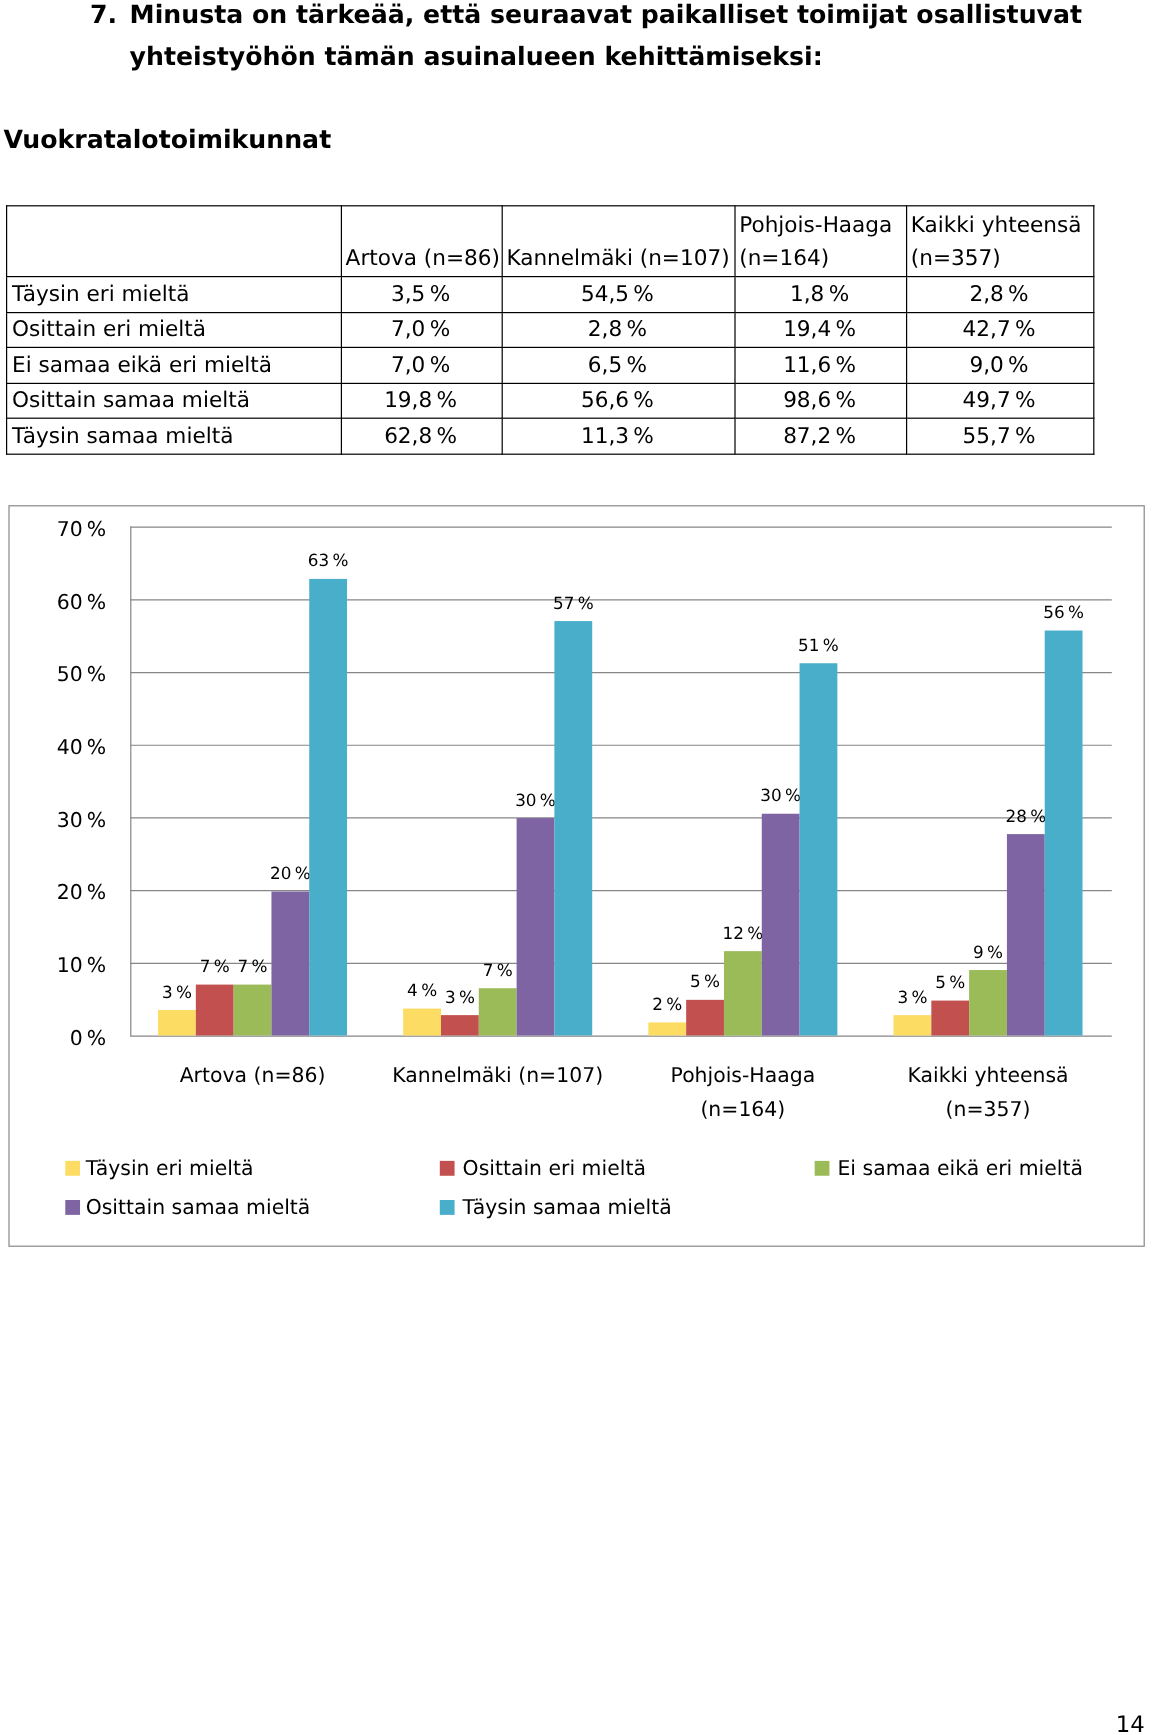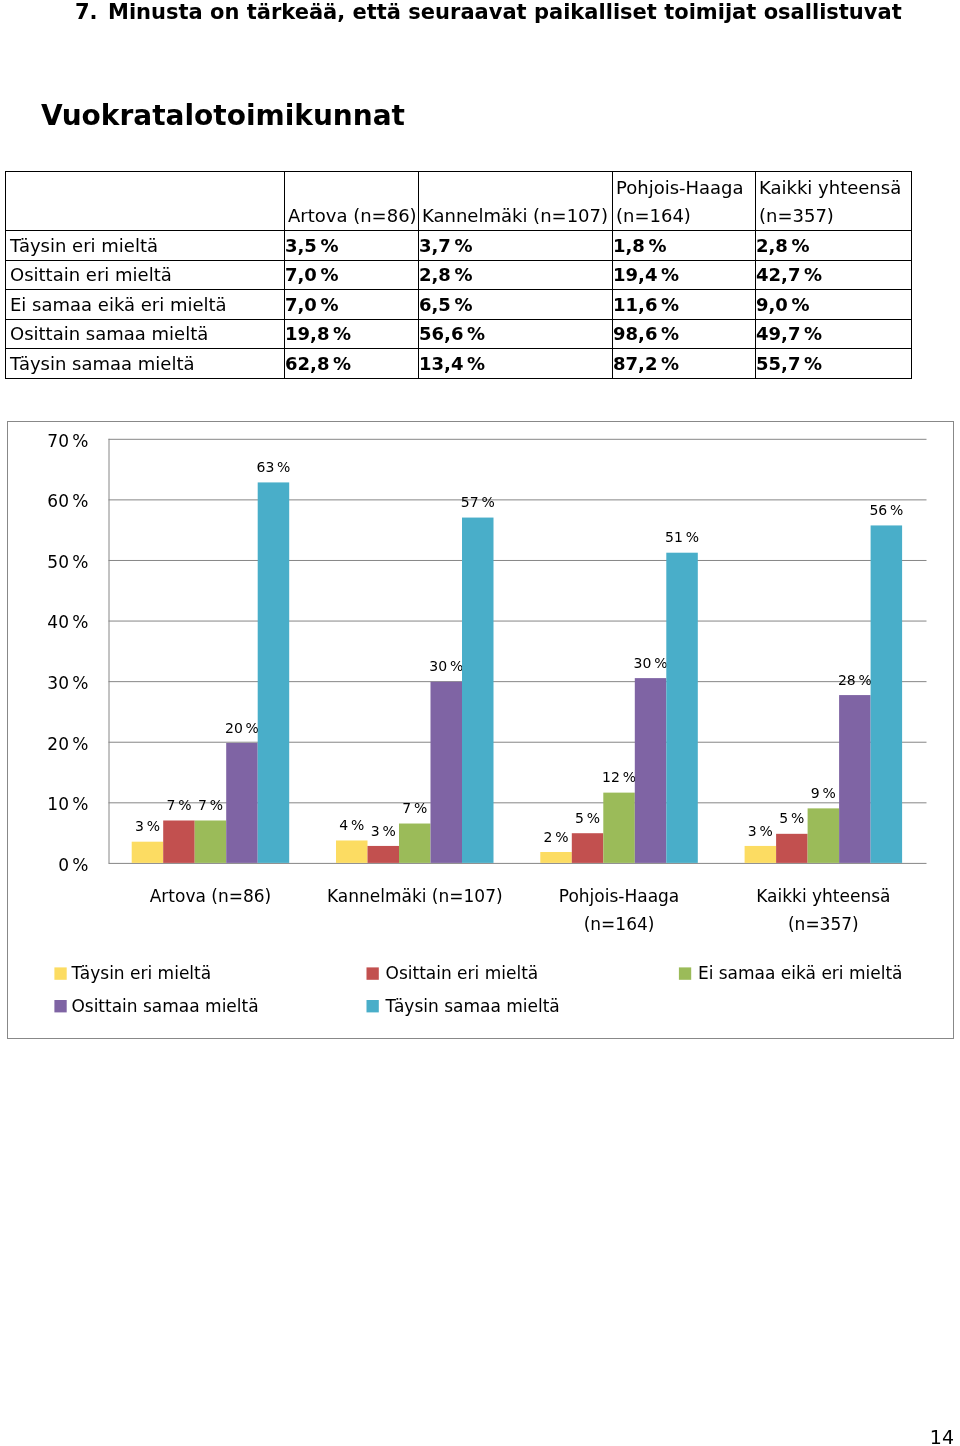--- a/index.html
+++ b/index.html
@@ -2,57 +2,58 @@
 <html><head>
 <meta charset="utf-8">
 <style>
   html,body{margin:0;padding:0;}
   body{width:960px;height:1446px;background:#fff;font-family:"DejaVu Sans",sans-serif;color:#000;position:relative;overflow:hidden;}
   .page{position:absolute;left:0;top:0;width:960px;height:1446px;transform:translateZ(0);}
   
   .q-head{position:absolute;left:75px;top:-5px;width:880px;font-weight:bold;font-size:21px;line-height:35px;}
   .q-num{position:absolute;left:0;top:0;}
   .q-text{display:block;margin-left:33px;}
-  .sub-head{position:absolute;left:3px;top:102px;font-weight:bold;font-size:28px;line-height:28px;margin-left:38px;}
+  .sub-head{position:absolute;left:3px;top:102px;font-weight:bold;font-size:21px;line-height:28px;}
   
   table.t{position:absolute;left:5px;top:171px;border-collapse:collapse;table-layout:fixed;width:906.5px;font-size:18px;line-height:28px;}
   table.t td{border:1px solid #000;padding:0;vertical-align:bottom;box-sizing:border-box;}
   table.t td.lab{padding-left:4px;text-align:left;}
-  table.t td.val{padding-right:2px;text-align:left;font-weight:bold;}
+  table.t td.val{padding-right:2px;text-align:center;}
   table.t td.hd{padding-left:3px;text-align:left;}
   table.t tr.hrow td{height:59px;}
   table.t tr.drow td{height:29.6px;}
   
   .chart{position:absolute;left:7px;top:421px;width:947px;height:618px;border:1px solid #888888;box-sizing:border-box;background:#fff;}
   .chart svg{position:absolute;left:-1px;top:-1px;}
   .page-num{position:absolute;left:0;top:1426px;width:954px;text-align:right;font-size:19px;line-height:22px;}
 </style>
 </head>
 <body>
 
 <div class="page">
   <div class="q-head">
     <span class="q-num">7.</span>
     <span class="q-text">Minusta on tärkeää, että seuraavat paikalliset toimijat osallistuvat</span>
+    <span class="q-text">yhteistyöhön tämän asuinalueen kehittämiseksi:</span>
   </div>
   <div class="sub-head">Vuokratalotoimikunnat</div>
 
   <table class="t">
       <tbody id="tbody">
         <tr class="hrow">
           <td class="hd" style="width:279px"></td>
           <td class="hd" style="width:134px">Artova (n=86)</td>
           <td class="hd" style="width:194px">Kannelmäki (n=107)</td>
           <td class="hd" style="width:143px">Pohjois-Haaga<br>(n=164)</td>
           <td class="hd" style="width:156px">Kaikki yhteensä<br>(n=357)</td>
         </tr>
         <tr class="drow">
           <td class="lab">Täysin eri mieltä</td>
           <td class="val">3,5 %</td>
-          <td class="val">3,7 %</td>
+          <td class="val">54,5 %</td>
           <td class="val">1,8 %</td>
           <td class="val">2,8 %</td>
         </tr>
         <tr class="drow">
           <td class="lab">Osittain eri mieltä</td>
           <td class="val">7,0 %</td>
           <td class="val">2,8 %</td>
           <td class="val">19,4 %</td>
           <td class="val">42,7 %</td>
         </tr>
@@ -66,21 +67,21 @@
         <tr class="drow">
           <td class="lab">Osittain samaa mieltä</td>
           <td class="val">19,8 %</td>
           <td class="val">56,6 %</td>
           <td class="val">98,6 %</td>
           <td class="val">49,7 %</td>
         </tr>
         <tr class="drow">
           <td class="lab">Täysin samaa mieltä</td>
           <td class="val">62,8 %</td>
-          <td class="val">13,4 %</td>
+          <td class="val">11,3 %</td>
           <td class="val">87,2 %</td>
           <td class="val">55,7 %</td>
         </tr>
       </tbody>
     </table>
 
   <div class="chart">
     <svg id="chartsvg" width="947" height="618" viewBox="0 0 947 618">
         <rect x="101.5" y="17.80000000000001" width="818" height="424.09999999999997" fill="#ffffff" stroke="none"></rect>
         <line x1="101.5" y1="442.4" x2="919.5" y2="442.4" stroke="#868686" stroke-width="1"></line>

